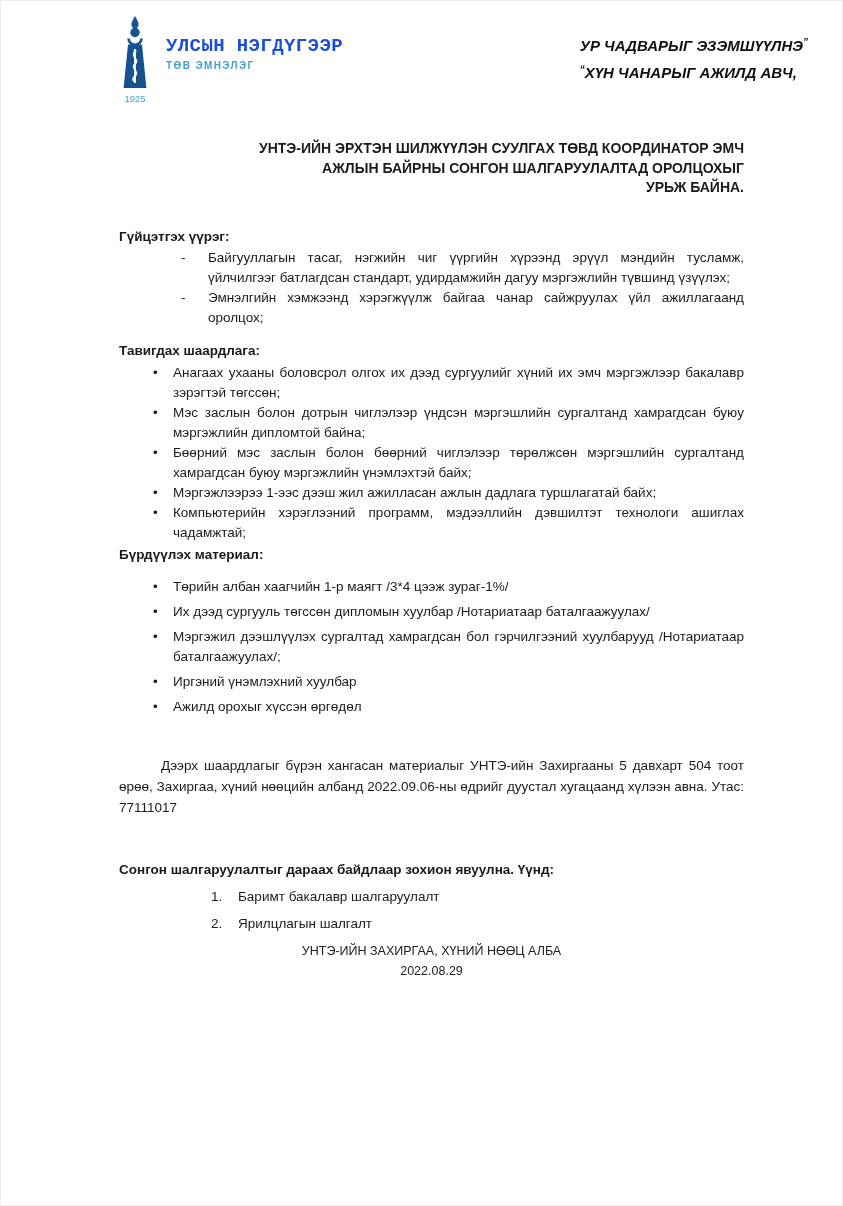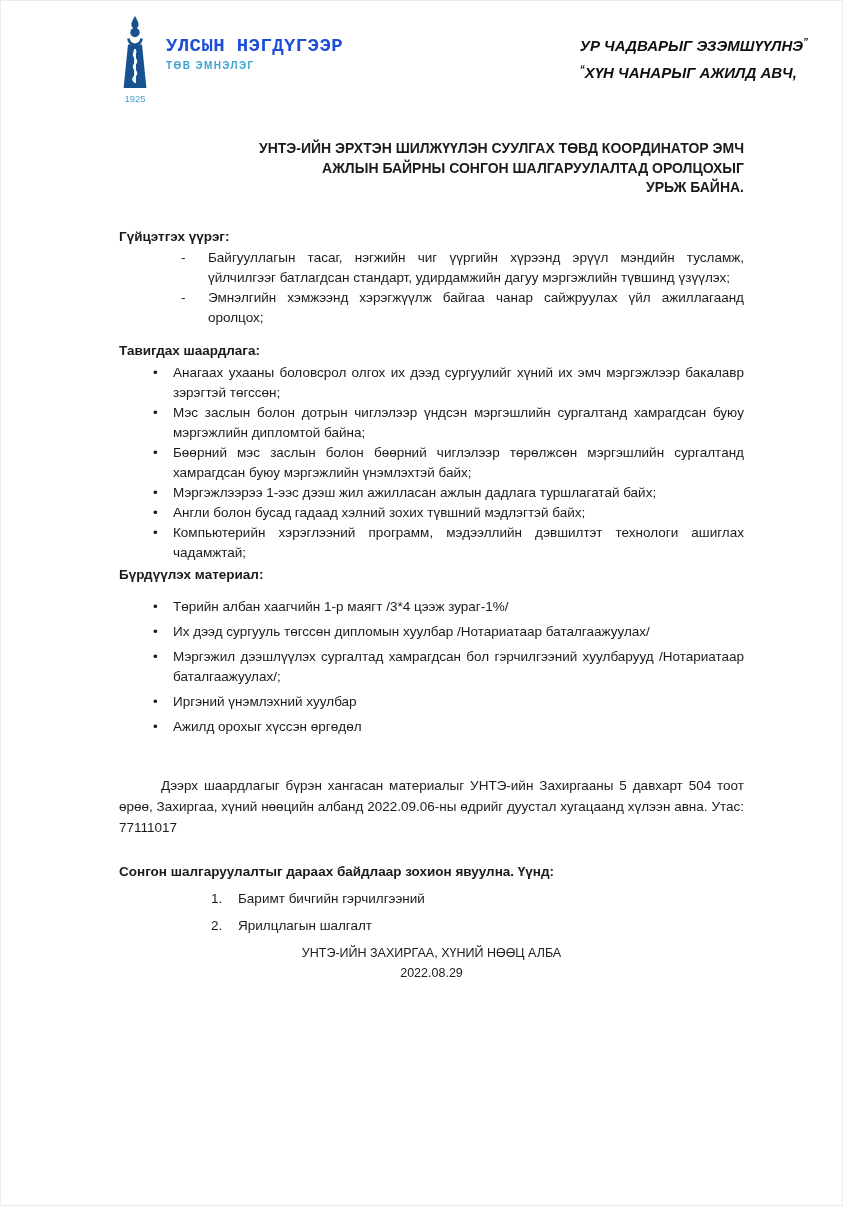--- a/index.html
+++ b/index.html
@@ -27,21 +27,21 @@
   .dash-list li{position:relative;padding-left:89px;text-align:justify;}
   .dash-list li::before{content:"-";position:absolute;left:62px;}
   .requirements h2{margin-top:13px;}
   .requirements ul{margin-top:2px;}
   .disc-list li{position:relative;padding-left:54px;text-align:justify;}
   .disc-list li::before{content:"\2022";position:absolute;left:34px;}
   .materials h2{margin-top:2px;}
   .materials ul{margin-top:12px;}
   .materials li{margin-bottom:5px;}
   .submission{margin:38px 0 0;text-indent:42px;text-align:justify;line-height:21px;}
-  .selection h2{margin-top:24px;}
+  .selection h2{margin-top:42px;}
   .num-list{margin-top:7px;counter-reset:n;}
   .num-list li{position:relative;padding-left:119px;counter-increment:n;margin-bottom:7px;}
   .num-list li::before{content:counter(n) ".";position:absolute;left:92px;}
   
   .footer{text-align:center;font-size:12.5px;line-height:20px;color:#202020;}
 </style>
 </head>
 <body>
 
 <div class="page">
@@ -87,42 +87,41 @@
       </ul>
     </div>
 
     <div class="requirements">
       <h2>Тавигдах шаардлага:</h2>
       <ul class="disc-list">
         <li>Анагаах ухааны боловсрол олгох их дээд сургуулийг хүний их эмч мэргэжлээр бакалавр зэрэгтэй төгссөн;</li>
         <li>Мэс заслын болон дотрын чиглэлээр үндсэн мэргэшлийн сургалтанд хамрагдсан буюу мэргэжлийн дипломтой байна;</li>
         <li>Бөөрний мэс заслын болон бөөрний чиглэлээр төрөлжсөн мэргэшлийн сургалтанд хамрагдсан буюу мэргэжлийн үнэмлэхтэй байх;</li>
         <li>Мэргэжлээрээ 1-ээс дээш жил ажилласан ажлын дадлага туршлагатай байх;</li>
-        <li>Англи болон бусад гадаад хэлний зохих түвшний мэдлэгтэй байх;</li>
         <li>Компьютерийн хэрэглээний программ, мэдээллийн дэвшилтэт технологи ашиглах чадамжтай;</li>
       </ul>
     </div>
 
     <div class="materials">
       <h2>Бүрдүүлэх материал:</h2>
       <ul class="disc-list">
         <li>Төрийн албан хаагчийн 1-р маягт /3*4 цээж зураг-1%/</li>
         <li>Их дээд сургууль төгссөн дипломын хуулбар /Нотариатаар баталгаажуулах/</li>
         <li>Мэргэжил дээшлүүлэх сургалтад хамрагдсан бол гэрчилгээний хуулбарууд /Нотариатаар баталгаажуулах/;</li>
         <li>Иргэний үнэмлэхний хуулбар</li>
         <li>Ажилд орохыг хүссэн өргөдөл</li>
       </ul>
     </div>
 
     <p class="submission">Дээрх шаардлагыг бүрэн хангасан материалыг УНТЭ-ийн Захиргааны 5 давхарт 504 тоот өрөө, Захиргаа, хүний нөөцийн албанд 2022.09.06-ны өдрийг дуустал хугацаанд хүлээн авна. Утас: 77111017</p>
 
     <div class="selection">
       <h2>Сонгон шалгаруулалтыг дараах байдлаар зохион явуулна. Үүнд:</h2>
       <ol class="num-list">
-        <li>Баримт бичгийн гэрчилгээний</li>
+        <li>Баримт бакалавр шалгаруулалт</li>
         <li>Ярилцлагын шалгалт</li>
       </ol>
     </div>
 
     <div class="footer">
       <div>УНТЭ-ИЙН ЗАХИРГАА, ХҮНИЙ НӨӨЦ АЛБА</div>
       <div>2022.08.29</div>
     </div>
 
   </div>

